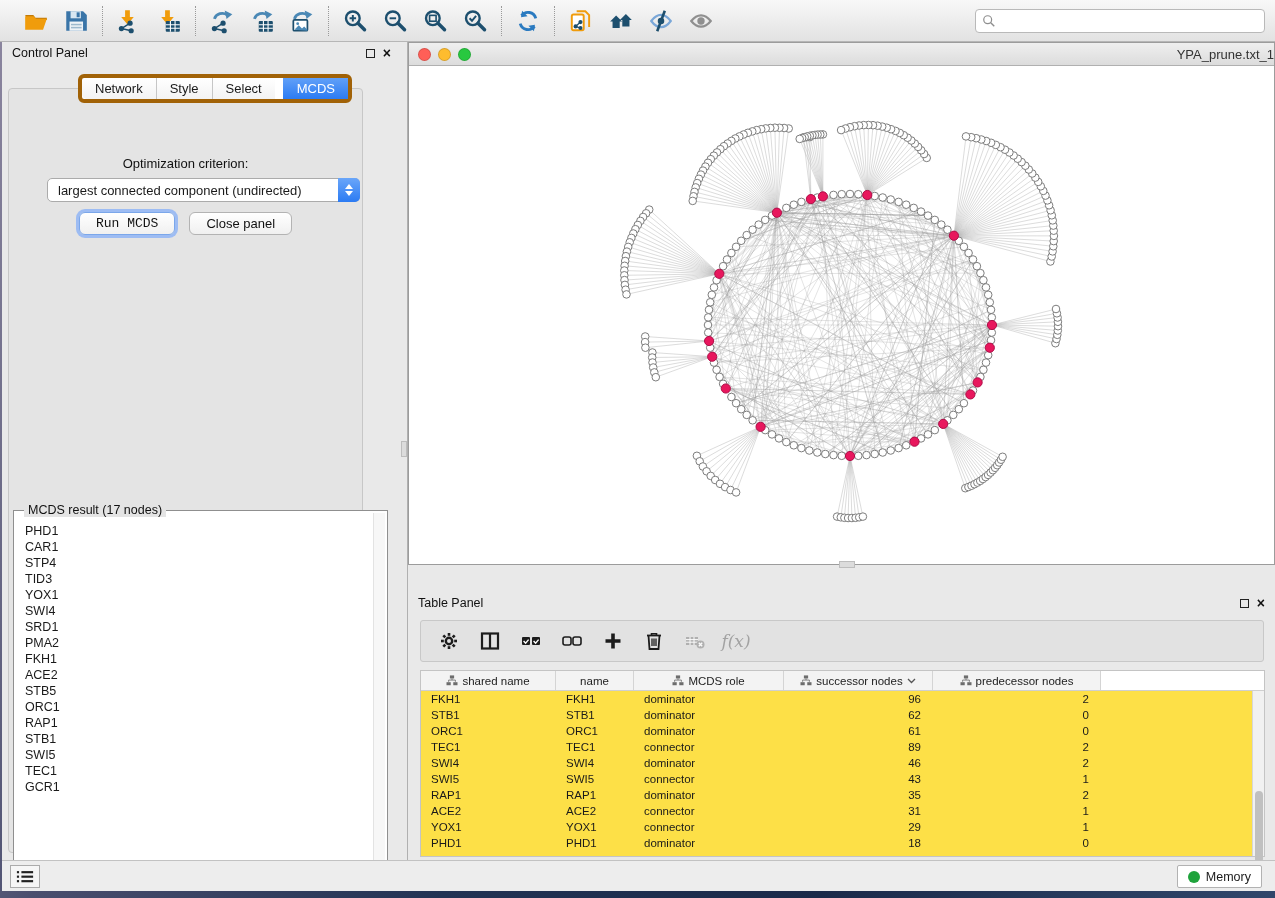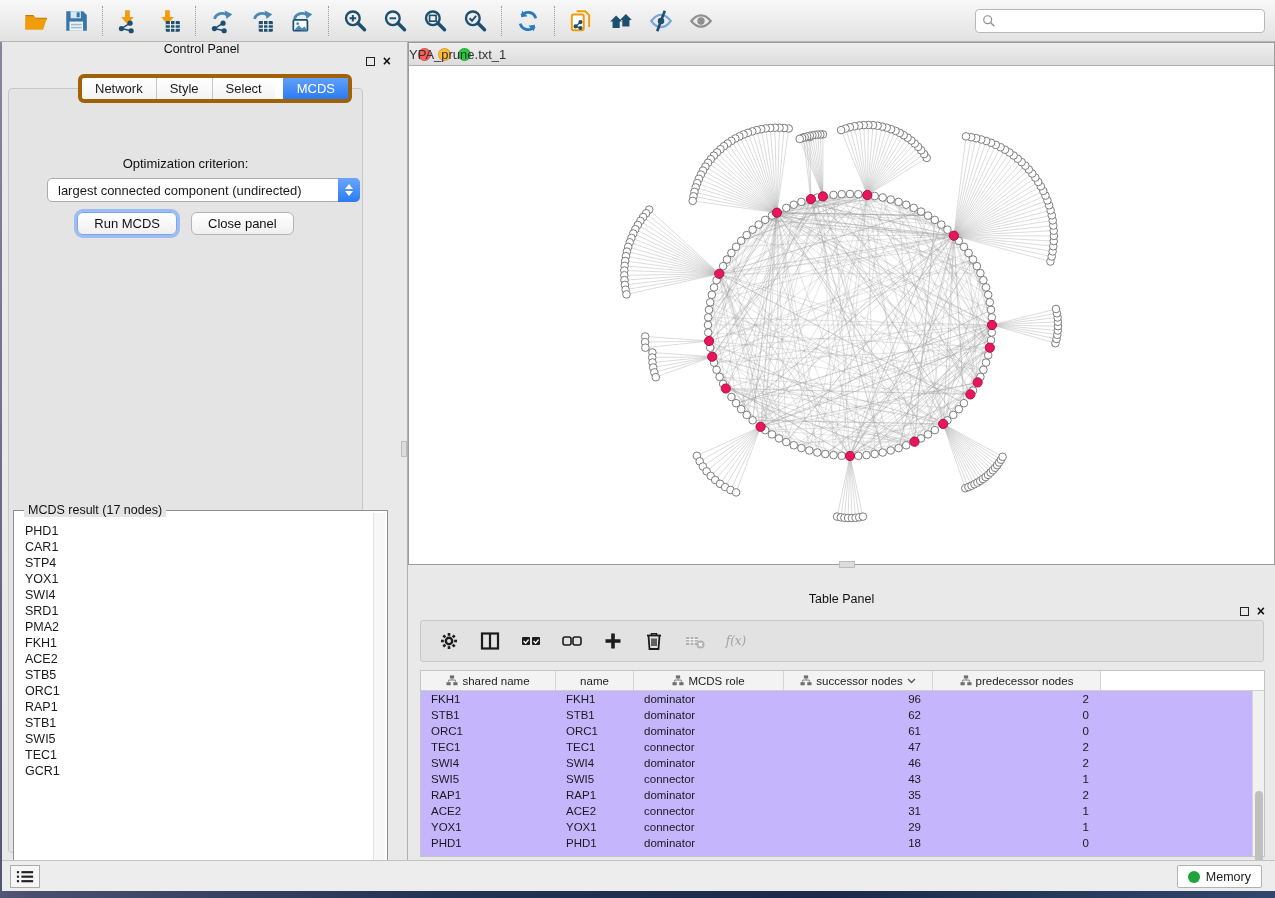--- a/index.html
+++ b/index.html
@@ -20,21 +20,21 @@
   .tb-group{display:flex;align-items:center;gap:6px;padding:0 9px;}
   .tb-sep{width:0;height:30px;border-left:1px dotted #9a9a9a;}
   .tb-btn{width:34px;height:32px;display:flex;align-items:center;justify-content:center;border-radius:4px;}
   .tb-btn svg{width:26px;height:26px;}
   .searchbox{margin-left:auto;width:290px;height:24px;background:#fff;border:1px solid #b9b9b9;
     border-radius:4px;display:flex;align-items:center;padding:0 6px;gap:4px;}
   .searchbox svg{width:14px;height:14px;flex:none;}
   .search-input{border:none;outline:none;flex:1;font-size:12px;background:transparent;min-width:0;}
   
   .main{position:absolute;left:2px;top:42px;width:1273px;height:818px;background:var(--panel);}
-  .panel-titlebar{height:22px;display:flex;align-items:center;padding:0 10px;font-size:12.5px;color:#111;flex-direction:column;}
+  .panel-titlebar{height:22px;display:flex;align-items:center;padding:0 10px;font-size:12.5px;color:#111;}
   .wc{margin-left:auto;display:flex;align-items:center;gap:8px;}
   .wc-float{width:9px;height:9px;border:1.6px solid #222;display:inline-block;}
   .wc-close{font-size:14px;font-weight:bold;line-height:10px;color:#111;}
   
   .control-panel{position:absolute;left:0;top:0;width:399px;height:818px;}
   .seg-tabs{display:flex;border:4px solid #a16207;border-radius:6px;background:#fff;width:max-content;justify-content:space-between;}
   .seg{padding:3px 13px;font-size:13px;background:linear-gradient(#ffffff,#f3f3f3);
     border-left:1px solid #c6c6c6;white-space:nowrap;}
   .seg:first-child{border-left:none;border-radius:5px 0 0 5px;}
   .seg:last-child{border-radius:0 5px 5px 0;}
@@ -47,48 +47,48 @@
     border:1px solid #ababab;border-radius:5px;display:flex;align-items:center;font-size:13px;}
   .dd-value{padding-left:10px;flex:1;white-space:nowrap;overflow:hidden;}
   .dd-spinner{width:22px;height:24px;margin:-1px -1px -1px 0;background:linear-gradient(#6aa6f9,var(--accent));
     border-radius:0 5px 5px 0;display:flex;flex-direction:column;align-items:center;justify-content:center;gap:2px;}
   .dd-spinner i{display:block;width:0;height:0;border-left:4px solid transparent;border-right:4px solid transparent;}
   .dd-spinner .up{border-bottom:5px solid #fff;}
   .dd-spinner .dn{border-top:5px solid #fff;}
   .btn-row{position:absolute;left:0;right:0;top:123px;display:flex;justify-content:center;gap:14px;}
   .mac-btn{font-family:inherit;font-size:13px;color:#111;padding:3px 16px;background:linear-gradient(#fff,#f0f0f0);
     border:1px solid #b3b3b3;border-radius:6px;}
-  .mac-btn.focus{box-shadow:0 0 0 3px rgba(98,155,255,.55);border-color:#7ba7ea;}
+  .mac-btn.focus{box-shadow:0 0 0 3px rgba(98,155,255,.55);border-color:#7ba7ea;font-family:Liberation Mono, monospace;}
   .result-group{position:absolute;left:4px;top:421px;width:375px;height:372px;
     border:1px solid #8f8f8f;background:#fff;}
   .legend{position:absolute;left:10px;top:-8px;background:#e4e4e4;padding:0 4px;font-size:12.5px;color:#111;}
   .result-list{position:absolute;left:1px;top:10px;bottom:1px;right:15px;overflow:hidden;
     font-size:12.5px;line-height:16px;padding:2px 0 0 10px;}
   .result-scroll{position:absolute;top:2px;bottom:2px;right:2px;width:12px;background:#f7f7f7;border-left:1px solid #e3e3e3;}
   
   .v-divider{position:absolute;left:399px;top:0;width:7px;height:818px;background:var(--panel);}
   .v-divider .line{position:absolute;right:0;top:0;bottom:0;width:1px;background:#b0b0b0;}
   .v-handle{position:absolute;left:0;top:399px;width:6px;height:16px;background:#dcdcdc;border:1px solid #bdbdbd;}
   
   .net-window{position:absolute;left:406px;top:0;width:867px;height:523px;border:1px solid #9c9c9c;background:#fff;}
   .net-titlebar{height:23px;background:linear-gradient(#efefef,#dcdcdc);border-bottom:1px solid #b0b0b0;
     display:flex;align-items:center;position:relative;}
   .traffic{display:flex;gap:7px;padding-left:9px;}
   .light{width:13px;height:13px;border-radius:50%;border:1px solid rgba(0,0,0,.15);}
-  .net-title{position:absolute;left:0;right:0;text-align:left;font-size:13px;color:#333;}
+  .net-title{position:absolute;left:0;right:0;text-align:right;font-size:13px;color:#333;}
   .net-canvas{position:absolute;left:0;top:23px;right:0;bottom:0;background:#fff;overflow:hidden;}
   .h-handle{position:absolute;left:430px;bottom:-4px;width:16px;height:7px;background:#dcdcdc;border:1px solid #bdbdbd;}
   
   .table-panel{position:absolute;left:406px;top:550px;width:867px;height:295px;background:var(--panel);}
   .tp-toolbar{position:absolute;left:12px;top:28px;width:844px;height:42px;background:#e2e2e2;
     border:1px solid #c8c8c8;border-radius:3px;display:flex;align-items:center;gap:13px;padding-left:14px;}
   .tp-icon{width:28px;height:28px;display:flex;align-items:center;justify-content:center;}
   .tp-icon svg{width:22px;height:22px;}
-  .fx-label{font-family:"DejaVu Serif",serif;font-style:italic;font-size:12px;color:#a2a2a2;}
-  .tbl{position:absolute;left:12px;top:78px;width:845px;height:187px;background:#c4b5fd;border:1px solid #c4c4c4;}
+  .fx-label{font-family:"DejaVu Serif",serif;font-style:italic;font-size:17px;color:#a2a2a2;}
+  .tbl{position:absolute;left:12px;top:78px;width:845px;height:187px;background:#fde047;border:1px solid #c4c4c4;}
   .tbl-head{display:flex;height:20px;background:#f3f3f3;border-bottom:1px solid #cfcfcf;font-size:11.5px;}
   .th{display:flex;align-items:center;justify-content:center;gap:4px;border-right:1px solid #d4d4d4;
     height:100%;flex:none;color:#222;}
   .th.filler{background:#fff;border-right:none;flex:1;}
   .tbl-body{position:absolute;left:0;top:20px;right:12px;bottom:0;overflow:hidden;}
   .tr{display:flex;height:16px;font-size:11.5px;align-items:center;}
   .td{flex:none;white-space:nowrap;overflow:hidden;}
   .td.l{padding-left:10px;text-align:left;}
   .td.r{padding-right:12px;text-align:right;}
   .tbl-scroll{position:absolute;right:0;top:20px;bottom:0;width:12px;background:#f1f1f1;border-left:1px solid #d6d6d6;}
@@ -299,20 +299,21 @@
       <div class="btn-row">
         <button class="mac-btn focus">Run MCDS</button>
         <button class="mac-btn">Close panel</button>
       </div>
       <div class="result-group">
         <span class="legend">MCDS result (17 nodes)</span>
         <div class="result-list" id="result-list">
             <div>PHD1</div>
             <div>CAR1</div>
             <div>STP4</div>
+            <div>TID3</div>
             <div>YOX1</div>
             <div>SWI4</div>
             <div>SRD1</div>
             <div>PMA2</div>
             <div>FKH1</div>
             <div>ACE2</div>
             <div>STB5</div>
             <div>ORC1</div>
             <div>RAP1</div>
             <div>STB1</div>
@@ -1284,21 +1285,21 @@
             <div class="td l" style="width: 135px;">ORC1</div>
             <div class="td l" style="width: 78px;">ORC1</div>
             <div class="td l" style="width: 150px;">dominator</div>
             <div class="td r" style="width: 149px;">61</div>
             <div class="td r" style="width: 168px;">0</div>
           </div>
           <div class="tr">
             <div class="td l" style="width: 135px;">TEC1</div>
             <div class="td l" style="width: 78px;">TEC1</div>
             <div class="td l" style="width: 150px;">connector</div>
-            <div class="td r" style="width: 149px;">47</div>
+            <div class="td r" style="width: 149px;">89</div>
             <div class="td r" style="width: 168px;">2</div>
           </div>
           <div class="tr">
             <div class="td l" style="width: 135px;">SWI4</div>
             <div class="td l" style="width: 78px;">SWI4</div>
             <div class="td l" style="width: 150px;">dominator</div>
             <div class="td r" style="width: 149px;">46</div>
             <div class="td r" style="width: 168px;">2</div>
           </div>
           <div class="tr">

